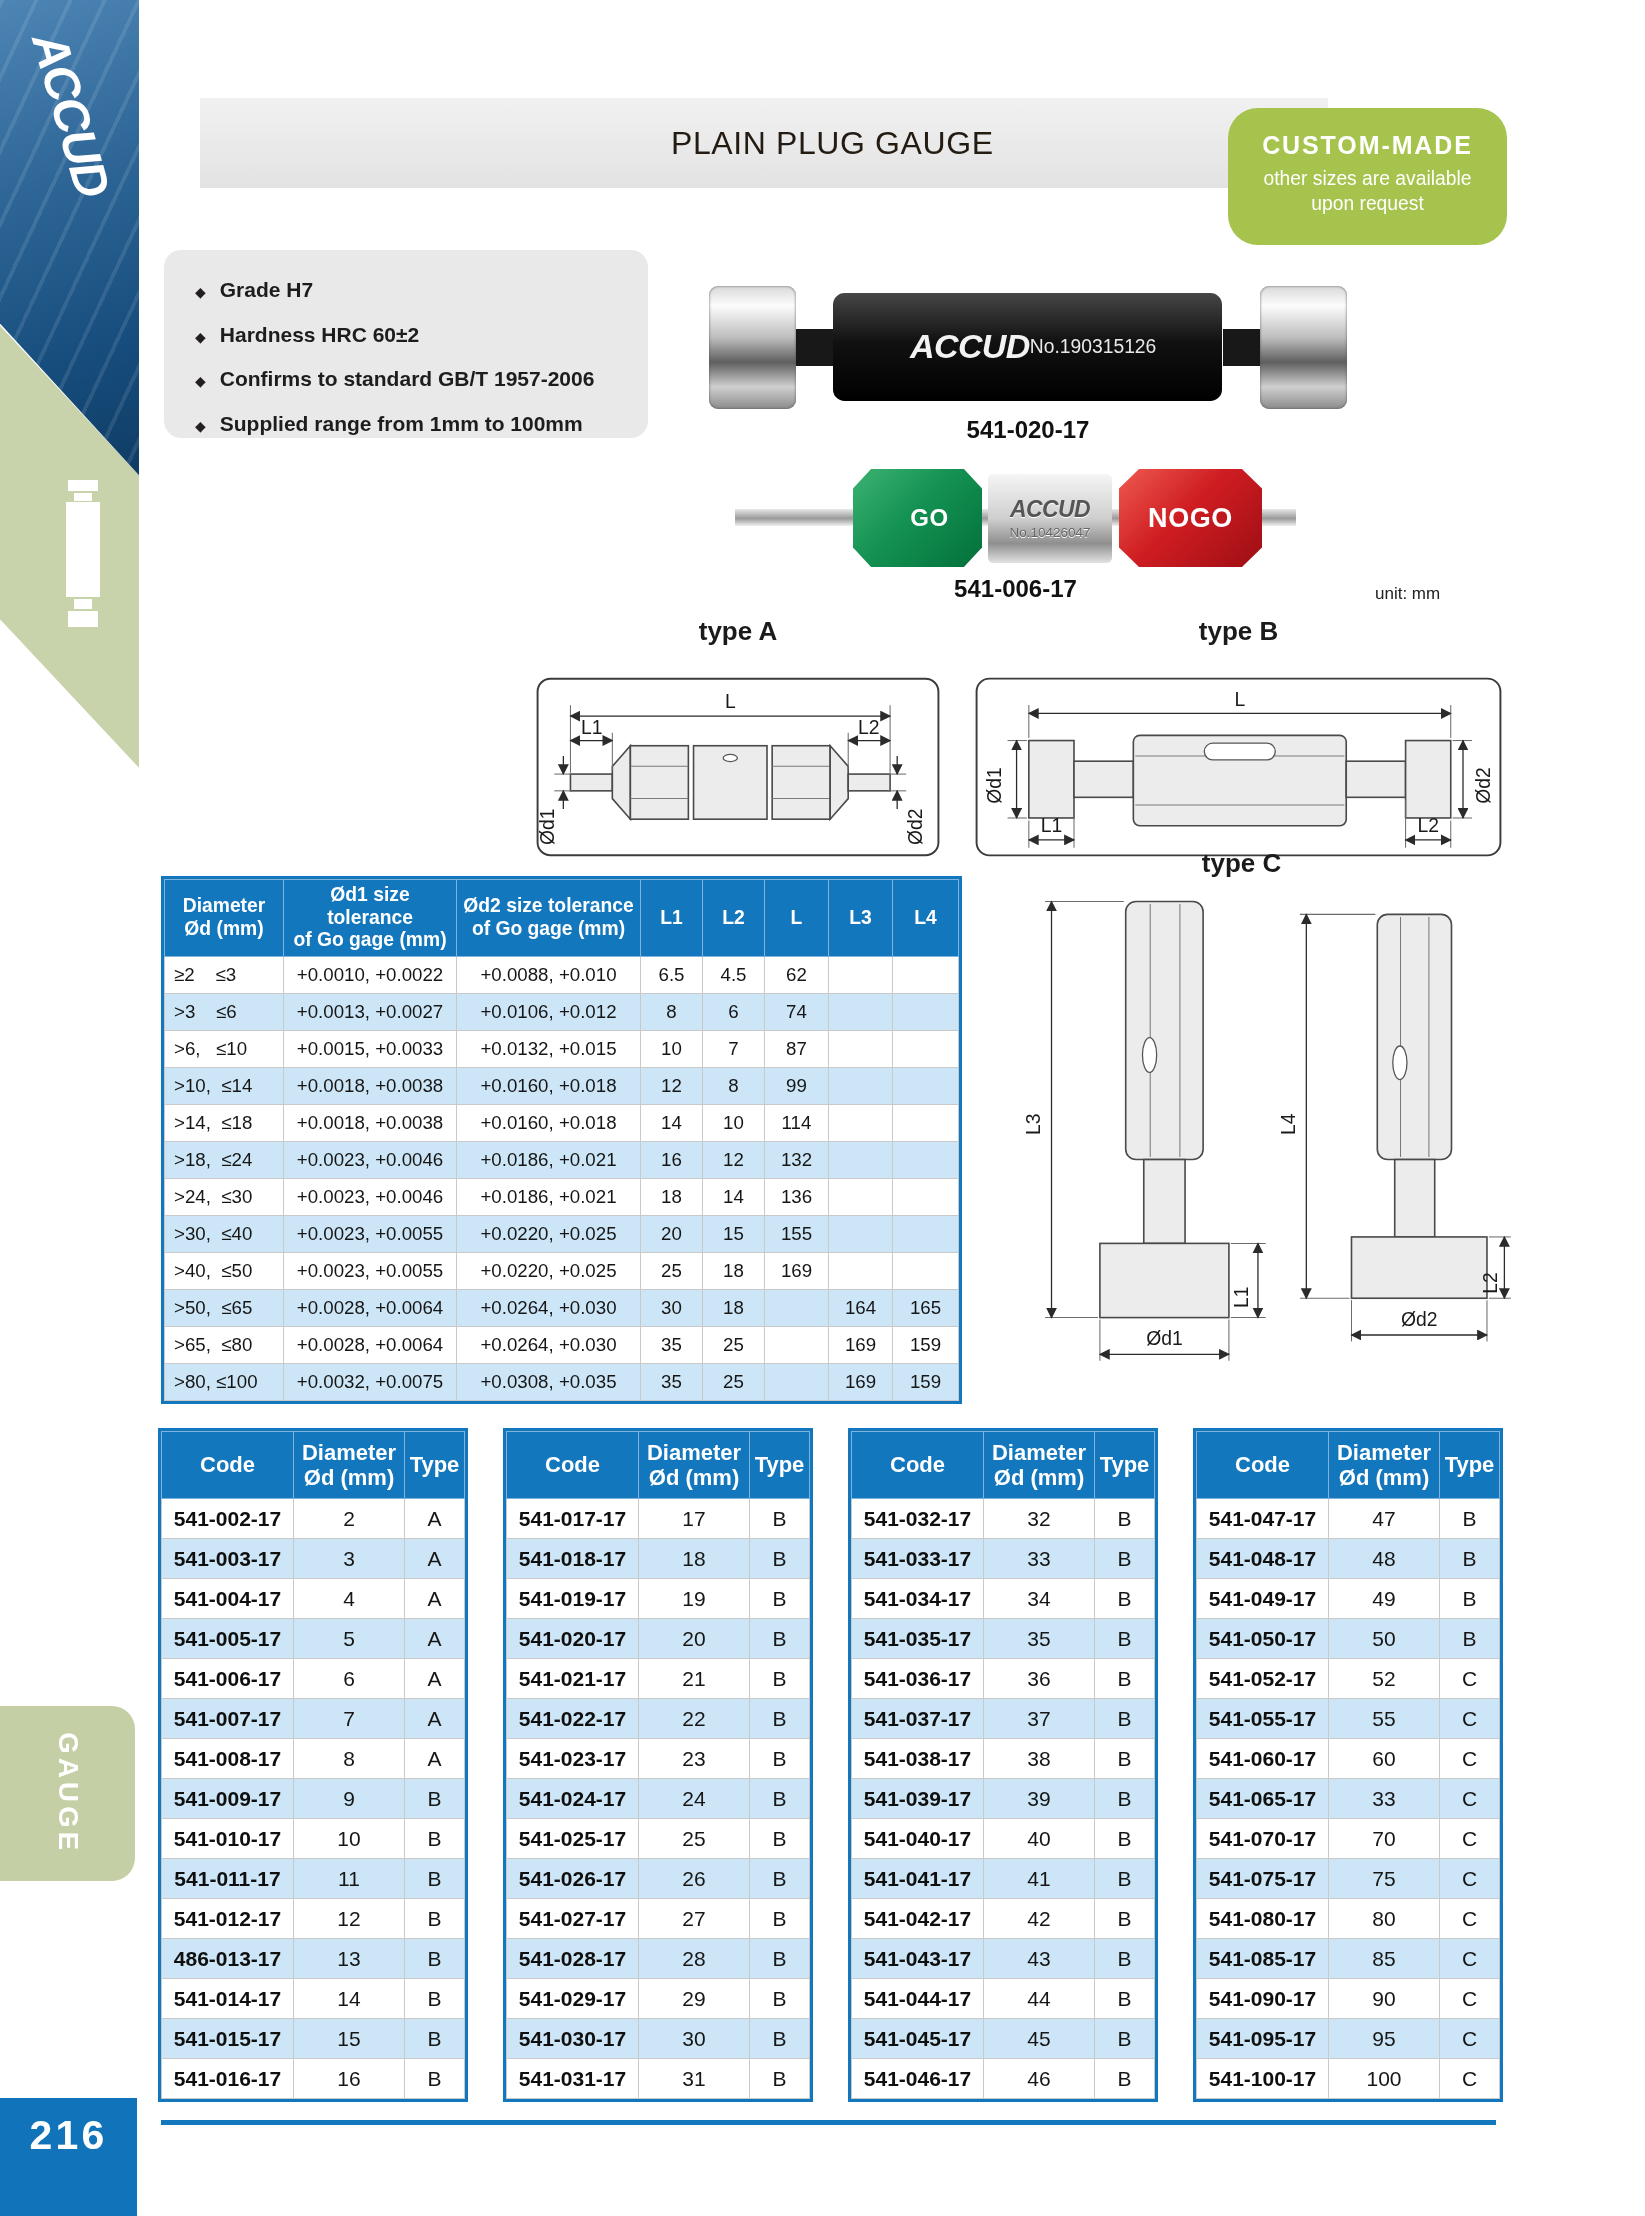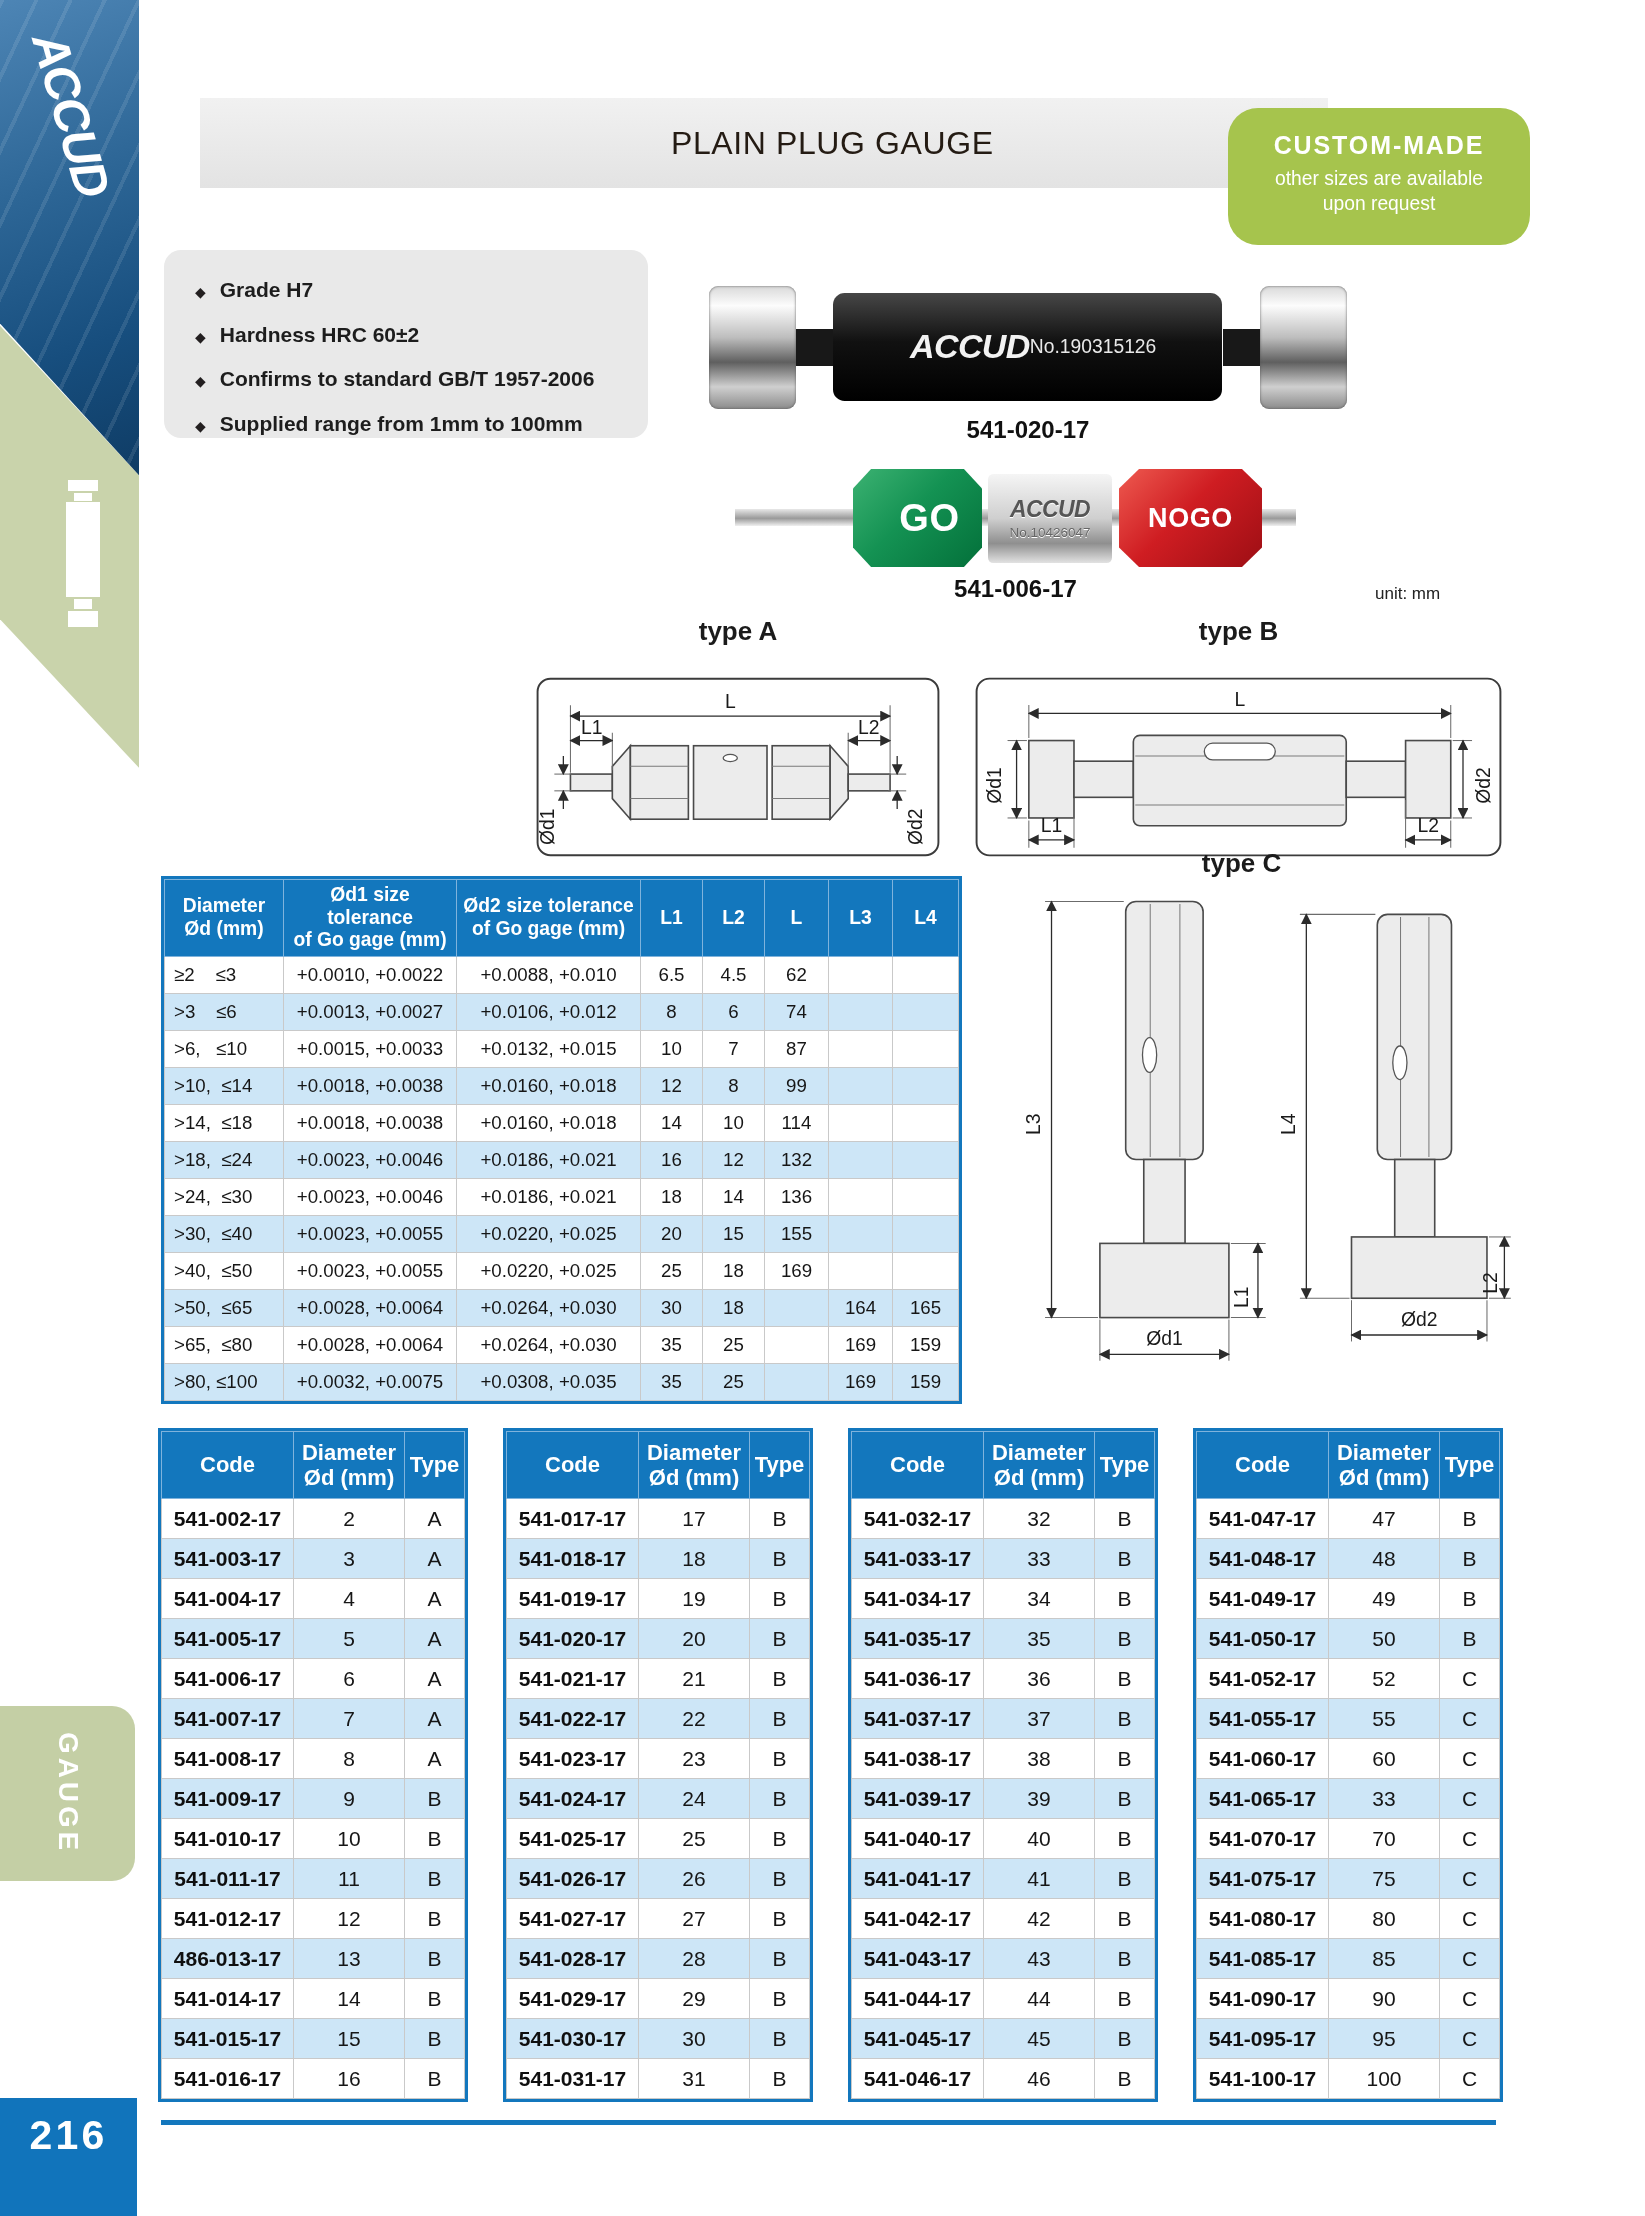--- a/index.html
+++ b/index.html
@@ -30,21 +30,21 @@
   
   #head-strip{left:200px;top:98px;width:1128px;height:90px;
      background:linear-gradient(180deg,#f1f1f1,#e3e3e3);}
   #head-arrow{left:200px;top:98px;width:457px;height:90px;
      background:linear-gradient(90deg,#0f4f83,#1c8bca);
      clip-path:polygon(0 0,86% 0,100% 50%,86% 100%,0 100%);
      display:flex;align-items:center;}
   #head-arrow span{color:#fff;font-weight:bold;font-size:31px;letter-spacing:1.3px;margin-left:74px;}
   #head-title{left:671px;top:98px;height:90px;display:flex;align-items:center;
      font-size:32px;font-weight:normal;color:#241b13;letter-spacing:0.6px;}
-  #badge{left:1228px;top:108px;width:302px;height:137px;background:#a6c44d;border-radius:30px;
+  #badge{left:1228px;top:108px;width:279px;height:137px;background:#a6c44d;border-radius:30px;
      color:#fff;text-align:center;box-sizing:border-box;padding-top:23px;overflow:hidden;}
   #badge .b1{font-size:25px;font-weight:bold;letter-spacing:1.9px;}
   #badge .b2{font-size:19.3px;line-height:1.3;margin-top:6.4px;}
 
   
   #features{left:164px;top:250px;width:484px;height:188px;background:#e9e9e9;border-radius:17px;
      box-sizing:border-box;padding:28px 0 0 31px;}
   .feat{display:flex;align-items:baseline;margin-bottom:20.6px;}
   .feat .dia{font-size:14px;color:#231f20;margin-right:14px;}
   .feat .txt{font-size:21px;color:#1d1d1d;font-weight:bold;}
@@ -61,21 +61,21 @@
   #g1-body .logo{color:#f2f2f2;font-style:italic;font-weight:bold;font-size:34px;margin-left:77px;letter-spacing:-0.6px;}
   #g1-body .ser{color:#e9e9e9;font-size:19.3px;}
   .photo-label{position:absolute;font-size:24px;font-weight:bold;color:#111;}
 
   #gauge2{left:735px;top:469px;width:561px;height:98px;}
   #g2-rod{position:absolute;left:0;top:40px;width:561px;height:17.4px;
      background:linear-gradient(180deg,#e8e8e8,#9a9a9a 55%,#f0f0f0);}
   .nut{position:absolute;top:0;height:98px;display:flex;flex-direction:column;justify-content:center;
      align-items:center;clip-path:polygon(14% 0,86% 0,100% 20%,100% 80%,86% 100%,14% 100%,0 80%,0 20%);}
   #g2-go{left:118px;width:129px;background:linear-gradient(135deg,#3cb272 0%,#149253 45%,#03703a 100%);}
-  #g2-go span{color:#fff;font-weight:bold;font-size:38px;letter-spacing:0.6px;margin-left:24px;}
+  #g2-go span{color:#fff;font-weight:bold;font-size:24px;letter-spacing:0.6px;margin-left:24px;}
   #g2-mid{position:absolute;left:253px;top:4.5px;width:124px;height:89px;border-radius:5.2px;
      background:linear-gradient(180deg,#f5f5f5 0%,#cfcfcf 50%,#8f8f8f 78%,#e2e2e2 100%);
      display:flex;flex-direction:column;justify-content:center;align-items:center;}
   #g2-mid .logo{color:#555;font-style:italic;font-weight:bold;font-size:23px;letter-spacing:-0.6px;
      text-shadow:0 0.6px 0 #fff;}
   #g2-mid .ser{color:#666;font-size:13.5px;margin-top:2.6px;text-shadow:0 0.6px 0 #fff;}
   #g2-nogo{left:384px;width:143px;background:linear-gradient(135deg,#ee5a50 0%,#cf1d22 45%,#9d0e14 100%);}
   #g2-nogo span{color:#fff;font-weight:bold;font-size:27px;letter-spacing:0.6px;}
 
   #unit-label{left:1375px;top:584px;font-size:17px;color:#222;}

